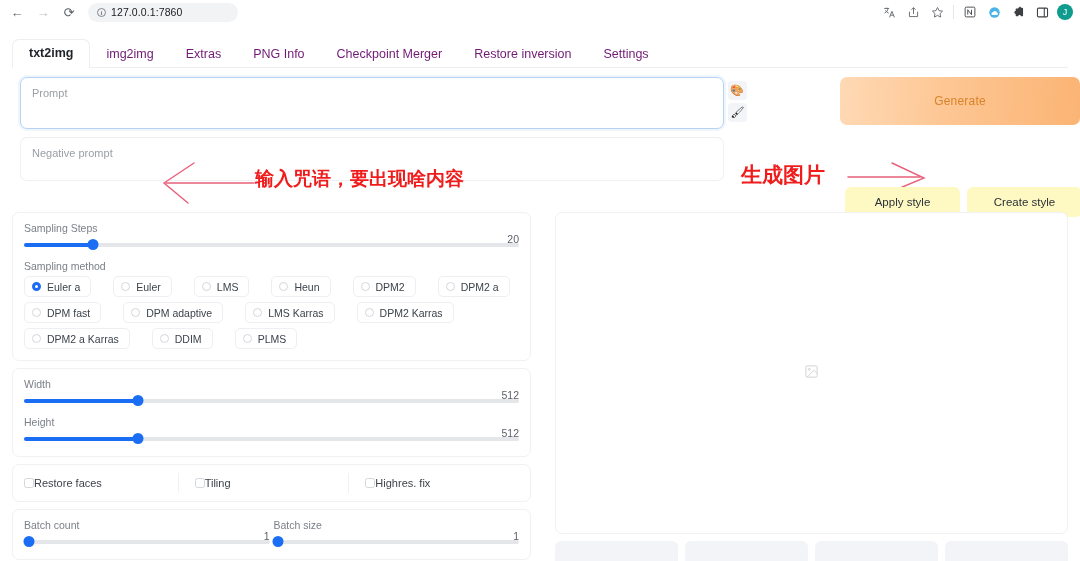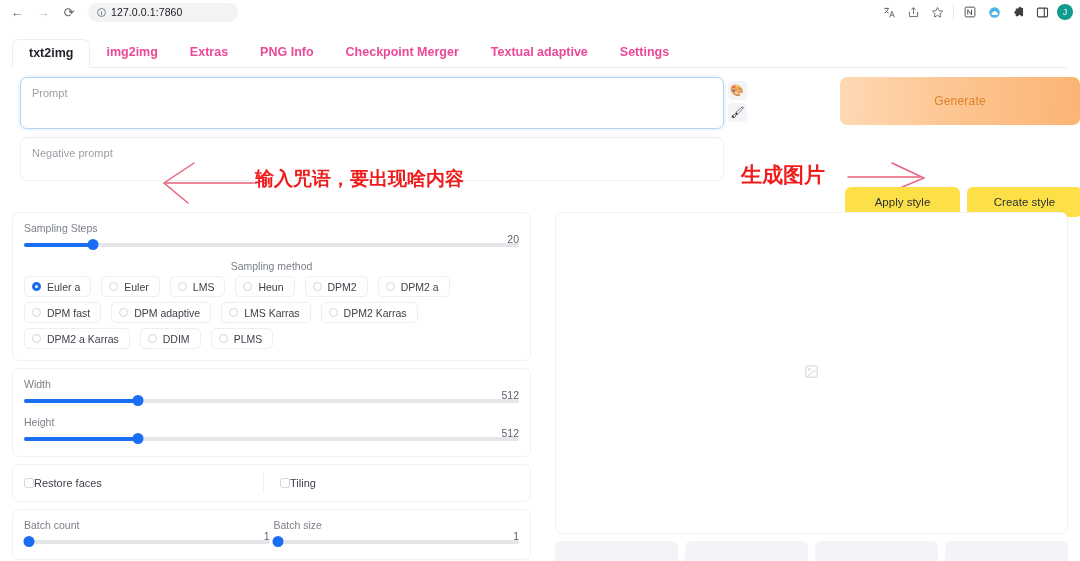--- a/index.html
+++ b/index.html
@@ -58,27 +58,27 @@
   .divider-v { width: 1px; height: 14px; background: #e4e6e8; margin: 0 4px; }
 
   
   .app { position: absolute; left: 0; top: 24px; width: 1080px; height: 537px; background: #fff; }
 
   
   .tabbar {
     position: relative;
     height: 30px; margin: 14px 12px 0 12px;
     border-bottom: 1px solid #eceef0;
-    display: flex; gap: 0;
+    display: flex; align-items: flex-end; gap: 0;
   }
   .tab {
     padding: 6px 16px 7px 16px;
-    font-size: 12.5px; color: #ec4899;
+    font-size: 12.5px; color: #701a75;
     white-space: nowrap;
-    position: relative; bottom: -1px; font-weight: bold;
+    position: relative; bottom: -1px;
   }
   .tab.active {
     color: #1f2328; font-weight: bold;
     background: #fff;
     border: 1px solid #eceef0; border-bottom: 1px solid #fff;
     border-radius: 7px 7px 0 0;
   }
 
   
   .prompt-zone { position: relative; margin: 9px 12px 0 12px; height: 114px; }
@@ -112,21 +112,21 @@
 
   .generate-btn {
     position: absolute; left: 828px; top: 0; width: 240px; height: 48px;
     border-radius: 7px;
     background: linear-gradient(95deg,#ffd9b5 0%, #fdc693 45%, #fbb474 100%);
     display: flex; align-items: center; justify-content: center;
     font-size: 12px; color: #d9832a; letter-spacing: .2px;
   }
   .style-btn {
     position: absolute; top: 110px; width: 115px; height: 30px;
-    background: #fde047; border-radius: 6px;
+    background: #fef9c3; border-radius: 6px;
     display: flex; align-items: center; justify-content: center;
     font-size: 11.5px; color: #2b3137;
   }
   .style-btn.apply  { left: 833px; }
   .style-btn.create { left: 955px; }
 
   
   .anno-text {
     position: absolute;
     color: #f01c1c; font-weight: bold; white-space: nowrap;
@@ -158,21 +158,21 @@
   .fill {
     position: absolute; left: 0; top: 4px; height: 4px;
     background: #1b6ef3; border-radius: 2px;
   }
   .thumb {
     position: absolute; top: 0px; width: 11px; height: 11px; border-radius: 50%;
     background: #1b6ef3; transform: translateX(-50%);
   }
 
   
-  .radio-grid { display: flex; flex-wrap: wrap; gap: 5px 10px; margin-top: 4px; }
+  .radio-grid { display: flex; flex-wrap: wrap; gap: 5px 22px; margin-top: 4px; }
   .radio-pill {
     display: flex; align-items: center; gap: 6px;
     height: 21px; padding: 0 10px 0 7px;
     border: 1px solid #edeff2; border-radius: 5px; background: #fff;
     font-size: 10.5px; color: #3d434a; white-space: nowrap;
   }
   .radio-dot {
     width: 9px; height: 9px; border-radius: 50%;
     border: 1.2px solid #d3d6db; background: #fff; flex: 0 0 auto;
   }
@@ -269,21 +269,21 @@
 </div>
 
 <div class="app">
 
   <div class="tabbar">
     <div class="tab active">txt2img</div>
     <div class="tab">img2img</div>
     <div class="tab">Extras</div>
     <div class="tab">PNG Info</div>
     <div class="tab">Checkpoint Merger</div>
-    <div class="tab">Textual adaptive</div>
+    <div class="tab">Restore inversion</div>
     <div class="tab">Settings</div>
   </div>
 
   <div class="prompt-zone">
 
     <div class="prompt-box pos-prompt">
       <span class="prompt-ph">Prompt</span>
     </div>
 
     <div class="prompt-box neg-prompt">
@@ -326,21 +326,21 @@
         <div class="fieldrow">
           <span class="flabel">Sampling Steps</span>
           <span class="fval">20</span>
           <div class="slider">
             <div class="track"></div>
             <div class="fill" style="width:14%"></div>
             <div class="thumb" style="left:14%"></div>
           </div>
         </div>
 
-        <div class="fieldrow" style="margin-bottom:0;text-align:center;">
+        <div class="fieldrow" style="margin-bottom:0;">
           <span class="flabel">Sampling method</span>
           <div class="radio-grid">
             <div class="radio-pill sel">
               <span class="radio-dot"></span>
               <span>Euler a</span>
             </div>
             <div class="radio-pill">
               <span class="radio-dot"></span>
               <span>Euler</span>
             </div>
@@ -415,20 +415,24 @@
 
       <div class="card" style="padding-top:8px;padding-bottom:8px;">
         <div class="check-row">
           <div class="check-cell">
             <span class="check-box"></span>
             <span>Restore faces</span>
           </div>
           <div class="check-cell">
             <span class="check-box"></span>
             <span>Tiling</span>
+          </div>
+          <div class="check-cell">
+            <span class="check-box"></span>
+            <span>Highres. fix</span>
           </div>
         </div>
       </div>
 
       <div class="card">
         <div class="two-col">
           <div class="fieldrow" style="margin-bottom:0;">
             <span class="flabel">Batch count</span>
             <span class="fval">1</span>
             <div class="slider">

